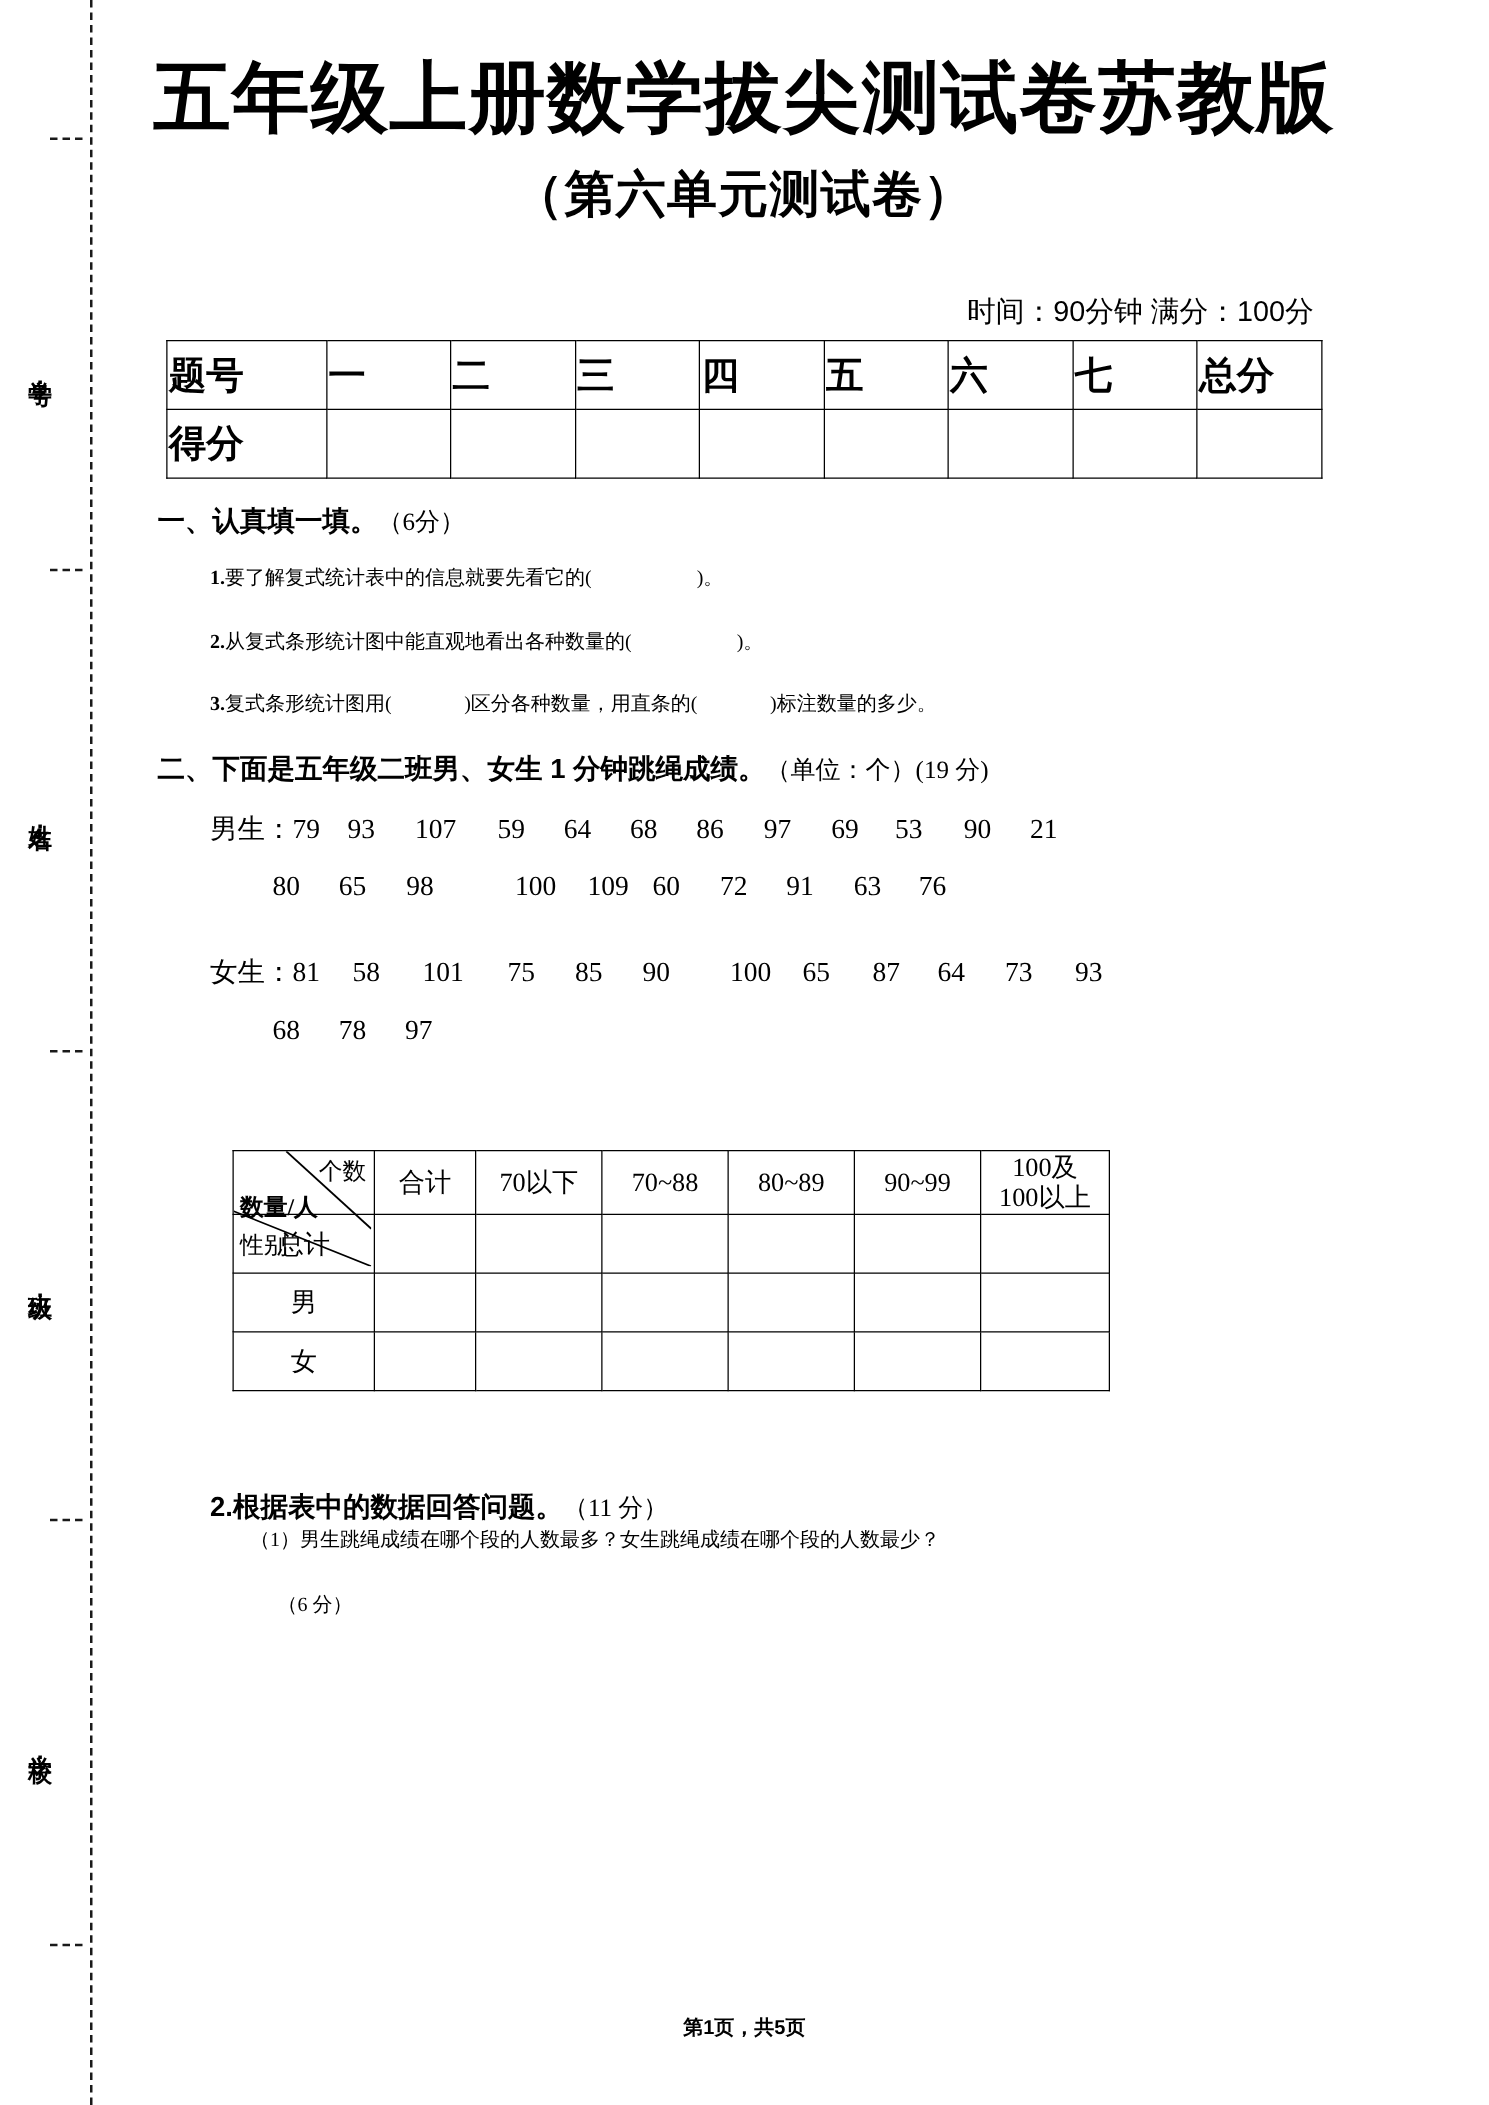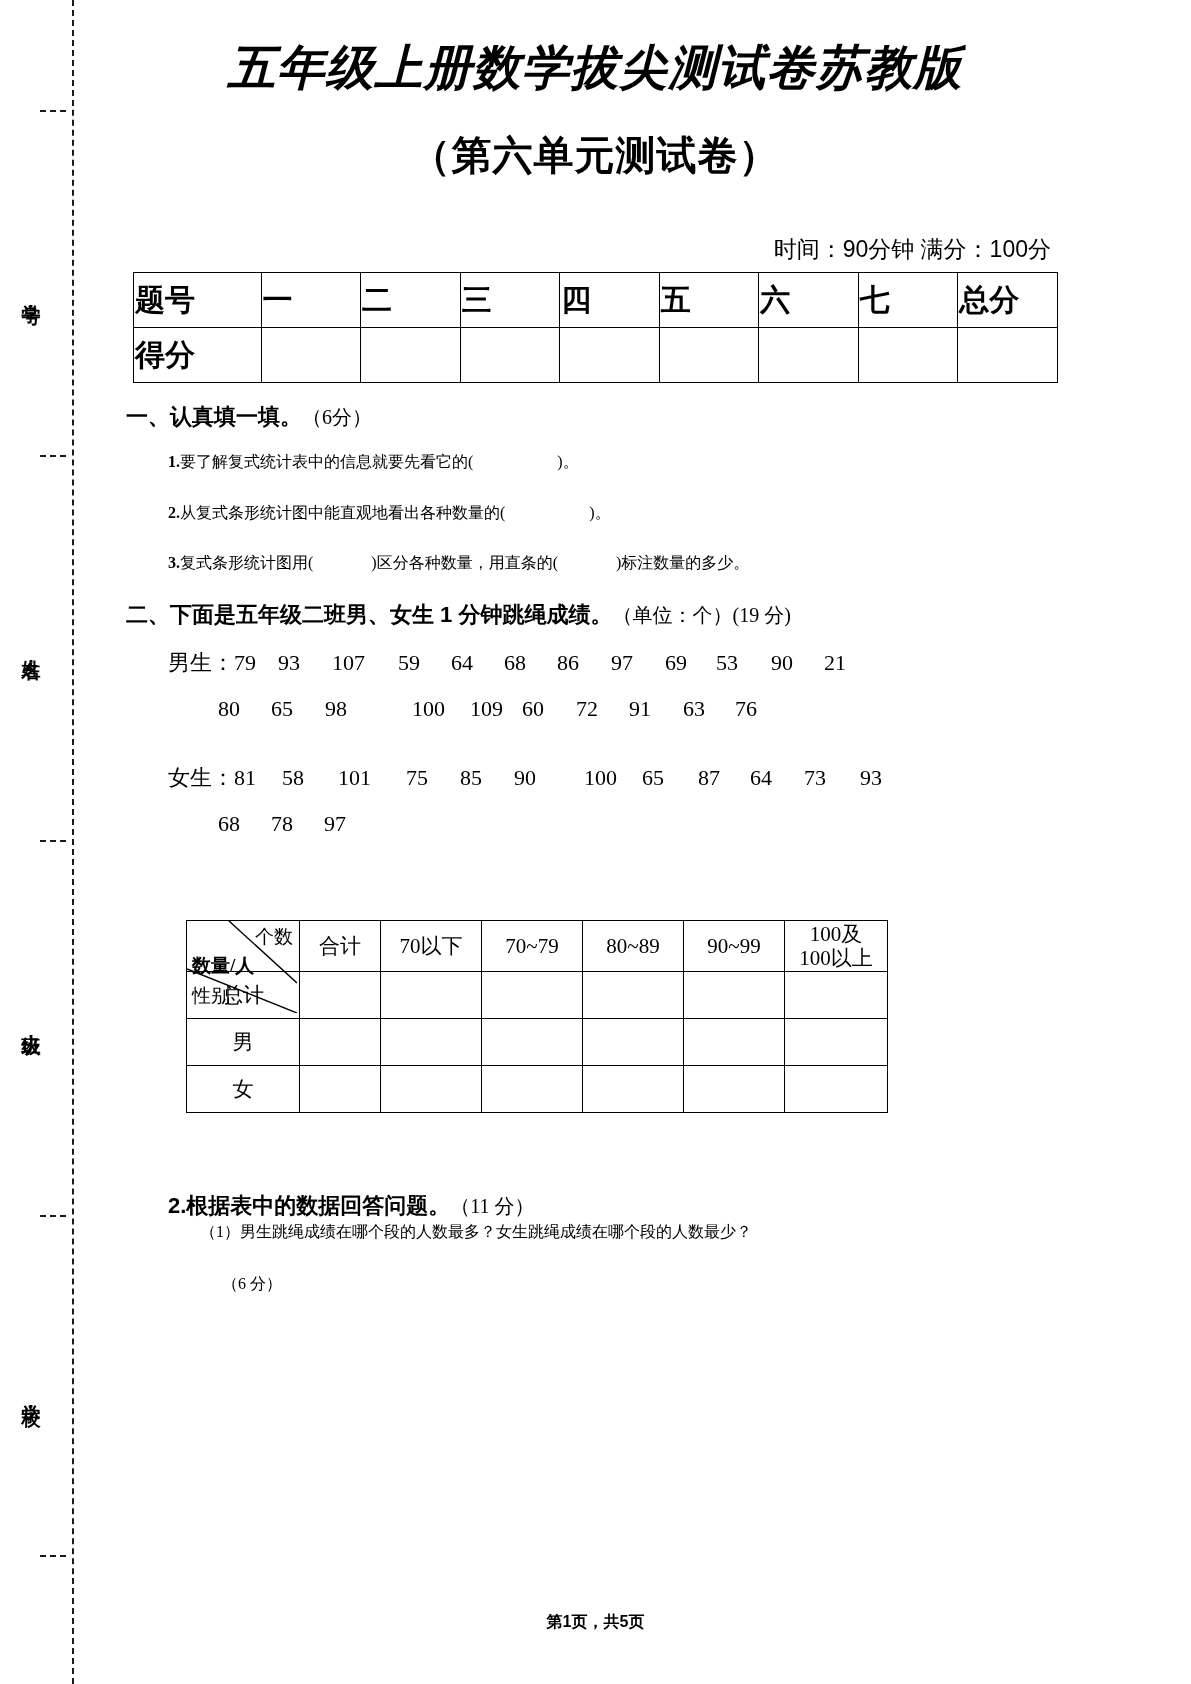--- a/index.html
+++ b/index.html
@@ -39,24 +39,23 @@
     position:absolute;left:40px;width:26px;height:0;
     border-top:2px dashed #1a1a1a;
   }
 
   
   .title1{
     position:absolute;left:120px;top:36px;width:950px;
     text-align:center;
     font-family:"Liberation Sans","DejaVu Sans",sans-serif;
     font-weight:bold;
-    font-size:48px;
+    font-size:62px;
     letter-spacing:1px;
     white-space:nowrap;
-    font-style:italic;
   }
   .title2{
     position:absolute;left:120px;top:128px;width:950px;
     text-align:center;
     font-family:"Liberation Sans","DejaVu Sans",sans-serif;
     font-weight:bold;
     font-size:40px;
     letter-spacing:1px;
   }
   .meta{
@@ -241,21 +240,21 @@
         <svg width="110" height="92">
           <line x1="42" y1="0" x2="110" y2="62" stroke="#000" stroke-width="1.4"></line>
           <line x1="0" y1="48" x2="110" y2="92" stroke="#000" stroke-width="1.4"></line>
         </svg>
         <span class="c-a">个数</span>
         <span class="c-b">数量/人</span>
         <span class="c-c">性别</span>
       </td>
       <td class="col-total">合计</td>
       <td class="col-band">70以下</td>
-      <td class="col-band">70~79</td>
+      <td class="col-band">70~88</td>
       <td class="col-band">80~89</td>
       <td class="col-band">90~99</td>
       <td class="col-last">
         <span>100及</span><br>
         <span>100以上</span>
       </td>
     </tr>
     <tr>
       <td class="rowlab">总计</td>
       <td></td>

